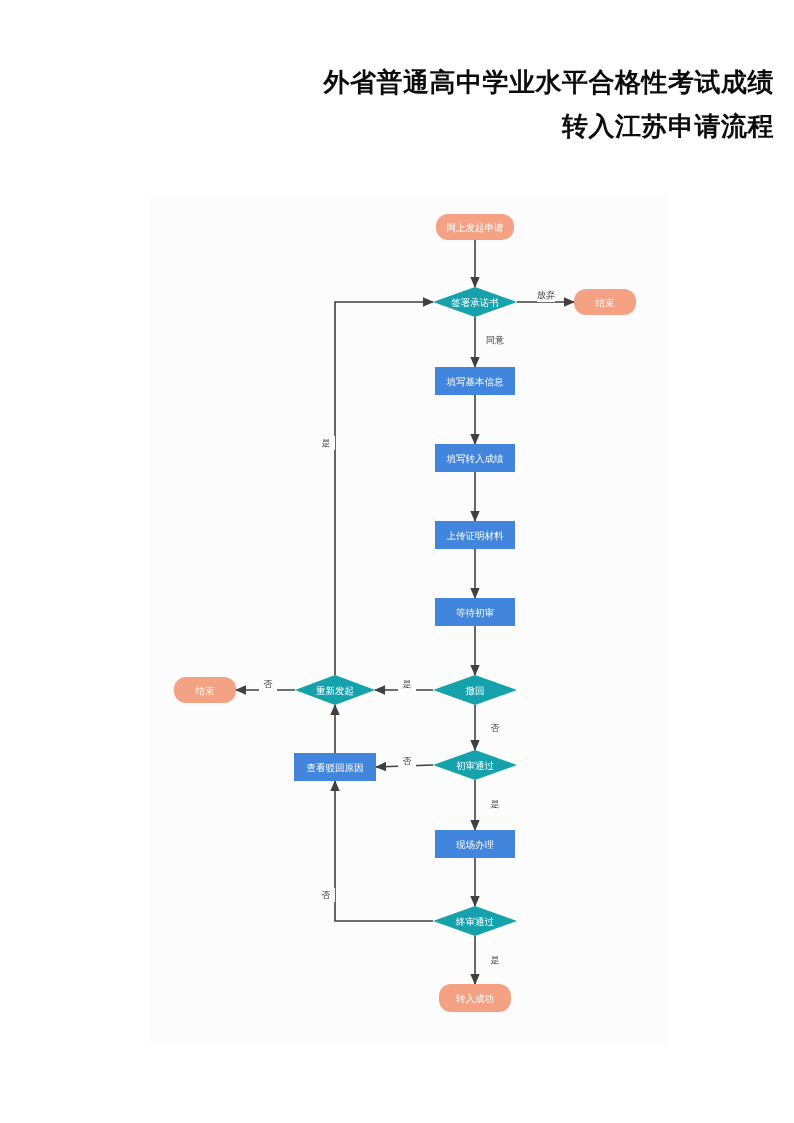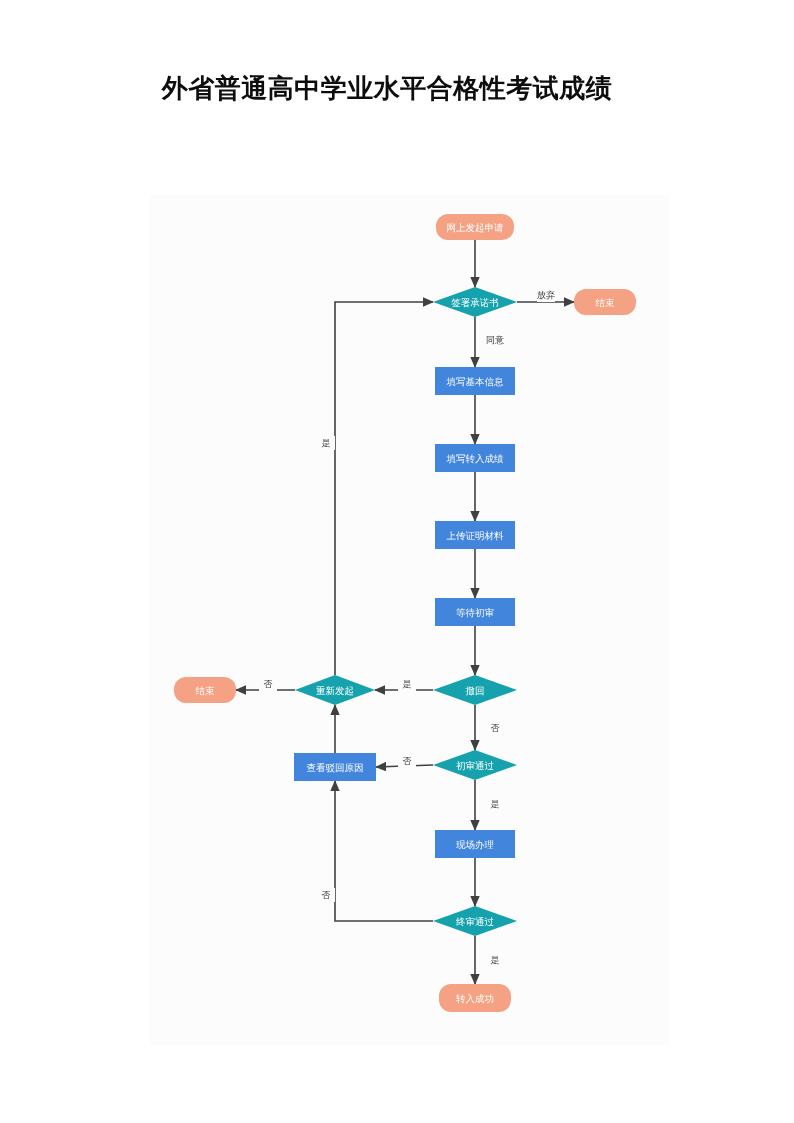--- a/index.html
+++ b/index.html
@@ -15,23 +15,23 @@
     overflow: hidden;
   }
   #page {
     position: absolute;
     inset: 0;
     background: #ffffff;
   }
   #title-block {
     position: absolute;
     left: 0;
-    top: 66px;
+    top: 60px;
     width: 774px;
-    text-align: center;
+    text-align: right;
   }
   .title-line {
     font-size: 26px;
     font-weight: bold;
     color: #0d0d0d;
     line-height: 44px;
     letter-spacing: 0.5px;
     font-family: "DejaVu Sans", "Liberation Sans", sans-serif;
   }
   #flow-canvas {
@@ -70,20 +70,21 @@
     fill: none;
   }
 </style>
 </head>
 <body>
 
 <div id="page">
 
   <div id="title-block">
     <div class="title-line">外省普通高中学业水平合格性考试成绩</div>
+    <div class="title-line">转入江苏申请流程</div>
   </div>
 
   <div id="flow-canvas">
     <svg id="flow-svg" viewBox="0 0 520 850">
       <defs>
         <marker id="arrowhead" markerWidth="8" markerHeight="8" refX="6.4" refY="3" orient="auto" markerUnits="strokeWidth">
           <path d="M0,0 L7,3 L0,6 z" fill="#404040"></path>
         </marker>
       </defs>
       <g id="edges-layer">

